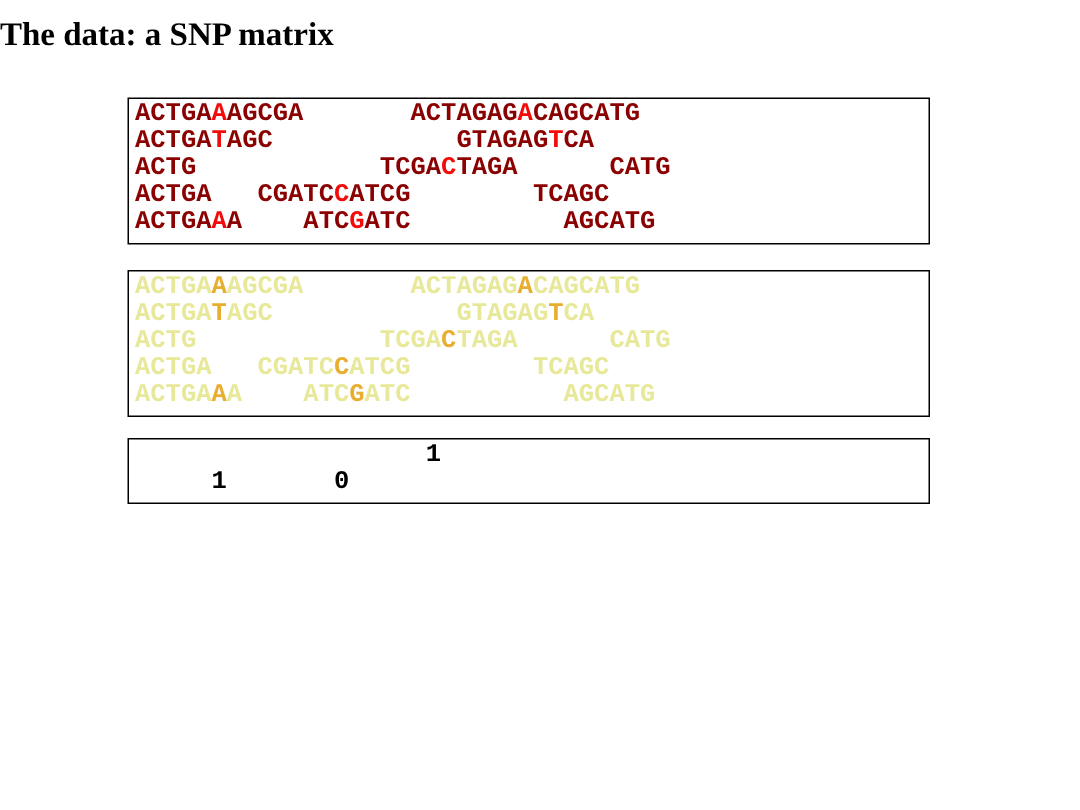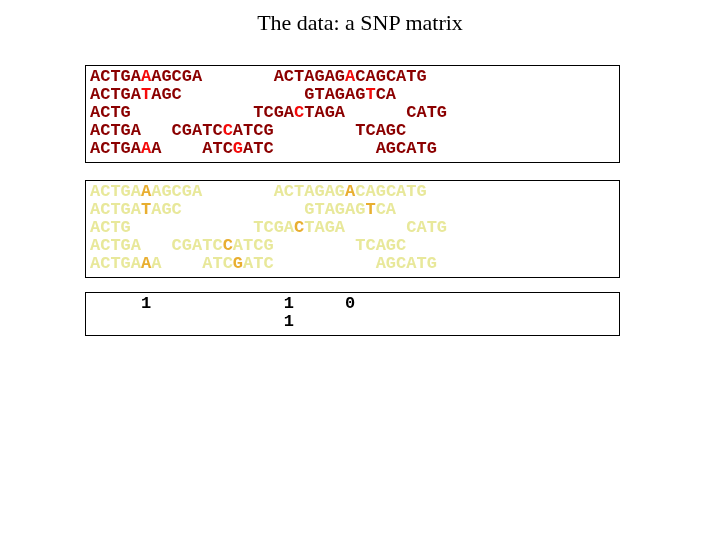--- a/index.html
+++ b/index.html
@@ -11,22 +11,21 @@
     font-family: Georgia, "Times New Roman", serif;
   }
   .slide {
     width: 720px;
     height: 540px;
     position: relative;
   }
   h1 {
     font-family: Georgia, "Times New Roman", serif;
     font-size: 22px;
-    font-weight: normal;
-    text-align: center;
+    font-weight: bold;
     margin: 0;
     padding-top: 10px;
     color: #000;
   }
   .panel {
     position: absolute;
     left: 85px;
     width: 535px;
     border: 1px solid #000;
     box-sizing: border-box;
@@ -64,17 +63,17 @@
 
 <div class="panel p2">
   <div class="row"><span class="washyellow">ACTGA</span><span class="yellowred">A</span><span class="washyellow">AGCGA</span><span class="gap">       </span><span class="washyellow">ACTAGAG</span><span class="yellowred">A</span><span class="washyellow">CAGCATG</span></div>
   <div class="row"><span class="washyellow">ACTGA</span><span class="yellowred">T</span><span class="washyellow">AGC</span><span class="gap">            </span><span class="washyellow">GTAGAG</span><span class="yellowred">T</span><span class="washyellow">CA</span></div>
   <div class="row"><span class="washyellow">ACTG</span><span class="yellowred"></span><span class="washyellow"></span><span class="gap">            </span><span class="washyellow">TCGA</span><span class="yellowred">C</span><span class="washyellow">TAGA      CATG</span></div>
   <div class="row"><span class="washyellow">ACTGA</span><span class="yellowred"></span><span class="washyellow">   CGATC</span><span class="gap"></span><span class="washyellow"></span><span class="yellowred">C</span><span class="washyellow">ATCG        TCAGC</span></div>
   <div class="row"><span class="washyellow">ACTGA</span><span class="yellowred">A</span><span class="washyellow">A    ATC</span><span class="gap"></span><span class="washyellow"></span><span class="yellowred">G</span><span class="washyellow">ATC          AGCATG</span></div>
 </div>
 
 <div class="panel p3">
-  <div class="row"><span class="gap">     </span><span class="black">1</span><span class="gap">             </span><span class="black">1</span><span class="gap">     </span><span class="black">0</span></div>
   <div class="row"><span class="gap"></span><span class="black"></span><span class="gap">                   </span><span class="black">1</span><span class="gap"></span><span class="black"></span></div>
+  <div class="row"><span class="gap">     </span><span class="black">1</span><span class="gap">       </span><span class="black">0</span><span class="gap"></span><span class="black"></span></div>
 </div>
 
 </div>
 
 </body></html>

